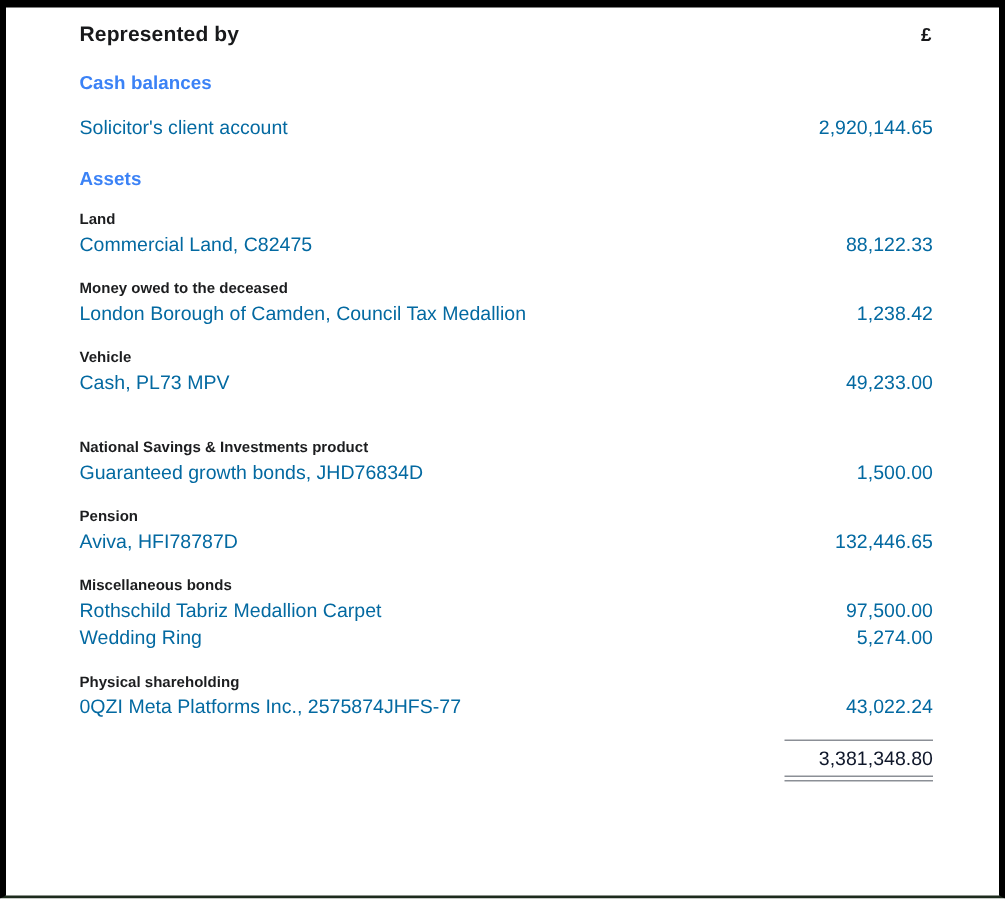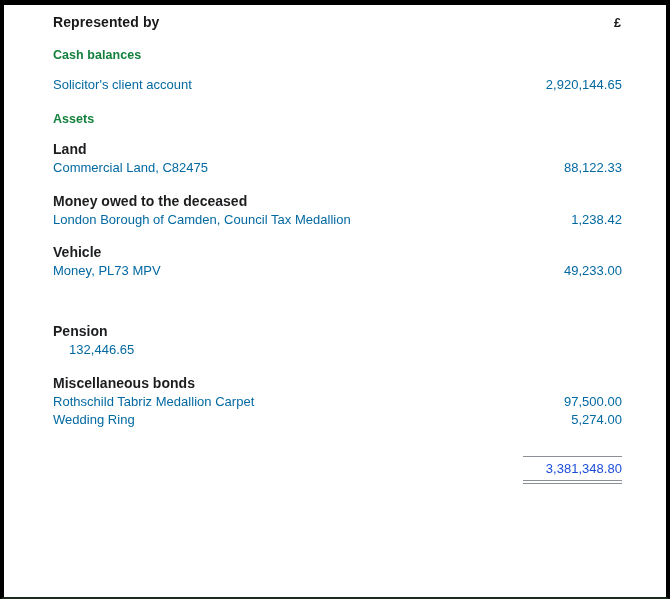--- a/index.html
+++ b/index.html
@@ -29,21 +29,21 @@
     box-sizing: border-box;
     width: 100%;
     height: 100%;
     padding: 7px 44px 0px 49px;
   }
 
   
   .row {
     display: flex;
     align-items: baseline;
-    justify-content: space-between;
+    justify-content: flex-end;
   }
   .row .amount {
     flex: 0 0 auto;
     text-align: right;
     white-space: nowrap;
     padding-left: 16px;
   }
   .row .left {
     flex: 1 1 auto;
     min-width: 0;
@@ -63,27 +63,27 @@
     font-size: 12.5px;
     font-weight: bold;
     color: #18191b;
     padding-right: 1px;
   }
 
   
   .section-heading {
     font-size: 12.5px;
     font-weight: bold;
-    color: #15803d;
+    color: #3b82f6;
     letter-spacing: 0.05px;
   }
 
   
   .group-label {
-    font-size: 14px;
+    font-size: 10px;
     font-weight: bold;
     color: #1c1d1f;
     letter-spacing: 0.02px;
     line-height: 1.35;
   }
   .item-desc {
     font-size: 13px;
     color: #0369a1;
     line-height: 1.42;
     letter-spacing: 0.02px;
@@ -107,21 +107,21 @@
   .total-inner {
     width: 99px;
   }
   .rule-top {
     height: 1px;
     background: #8b8f96;
     width: 100%;
   }
   .total-value {
     font-size: 13px;
-    color: #1d4ed8;
+    color: #0f172a;
     text-align: right;
     line-height: 1.42;
     padding: 3px 0 2px 0;
     letter-spacing: 0.02px;
     white-space: nowrap;
   }
   .rule-double {
     width: 100%;
   }
   .rule-double .l1 {
@@ -180,56 +180,71 @@
         <div class="left item-desc">London Borough of Camden, Council Tax Medallion</div>
         <div class="amount item-amount">1,238.42</div>
       </div>
     </div>
 
     <div class="spacer-14"></div>
 
     <div>
       <div class="group-label">Vehicle</div>
       <div class="row">
-        <div class="left item-desc">Money, PL73 MPV</div>
+        <div class="left item-desc">Cash, PL73 MPV</div>
         <div class="amount item-amount">49,233.00</div>
       </div>
     </div>
 
     <div class="spacer-14"></div>
 
 
     <div class="spacer-14"></div>
 
+    <div>
+      <div class="group-label">National Savings &amp; Investments product</div>
+      <div class="row">
+        <div class="left item-desc">Guaranteed growth bonds, JHD76834D</div>
+        <div class="amount item-amount">1,500.00</div>
+      </div>
+    </div>
 
     <div class="spacer-14"></div>
 
     <div>
       <div class="group-label">Pension</div>
       <div class="row">
+        <div class="left item-desc">Aviva, HFI78787D</div>
         <div class="amount item-amount">132,446.65</div>
       </div>
     </div>
 
     <div class="spacer-14"></div>
 
     <div>
       <div class="group-label">Miscellaneous bonds</div>
       <div class="row">
         <div class="left item-desc">Rothschild Tabriz Medallion Carpet</div>
         <div class="amount item-amount">97,500.00</div>
       </div>
       <div class="row">
         <div class="left item-desc">Wedding Ring</div>
         <div class="amount item-amount">5,274.00</div>
       </div>
     </div>
 
     <div class="spacer-14"></div>
 
+    <div>
+      <div class="group-label">Physical shareholding</div>
+      <div class="row">
+        <div class="left item-desc">0QZI Meta Platforms Inc., 2575874JHFS-77</div>
+        <div class="amount item-amount">43,022.24</div>
+      </div>
+    </div>
 
     <div class="spacer-12"></div>
 
     <div class="total-block">
       <div class="total-inner">
         <div class="rule-top"></div>
         <div class="total-value">3,381,348.80</div>
         <div class="rule-double">
           <div class="l1"></div>
           <div class="gap"></div>

